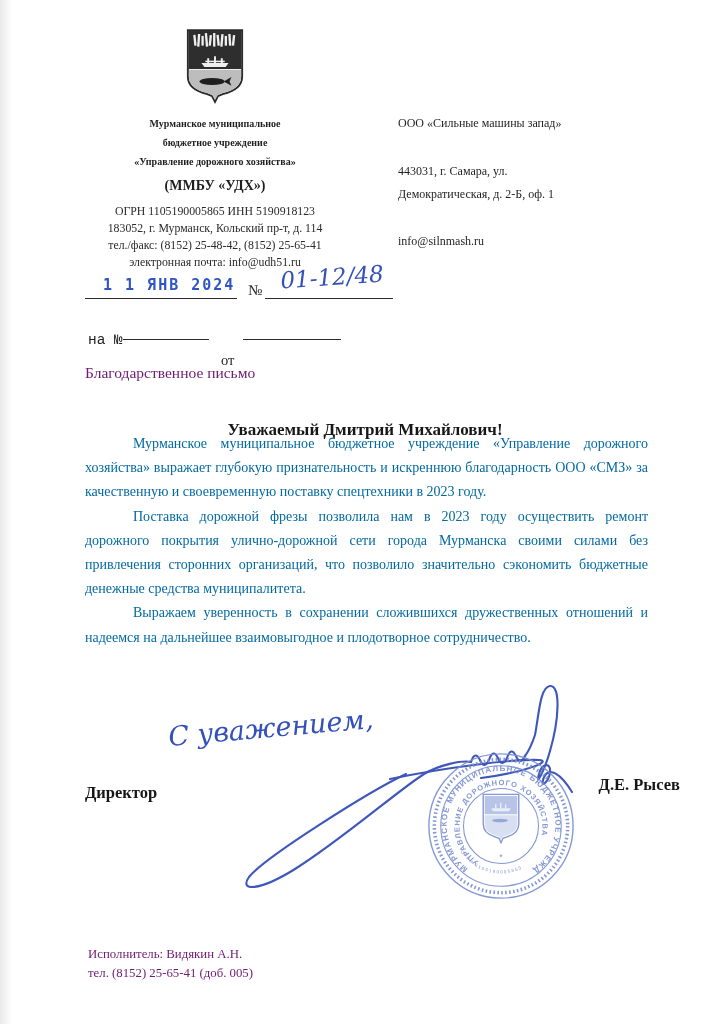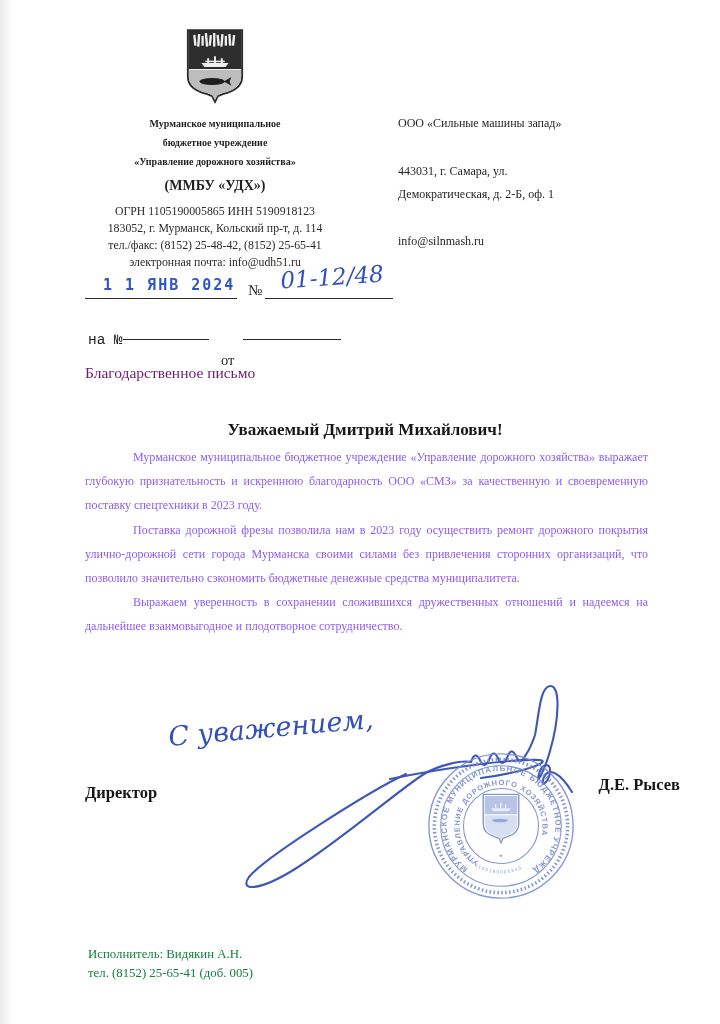--- a/index.html
+++ b/index.html
@@ -38,35 +38,35 @@
     font-size:14.5px; color:#1f1f1f; }
   .reply-line .na { position:absolute; left:0; top:8px;font-family:Liberation Mono, monospace; }
   .reply-line .u3 { left:35px; top:15px; width:86px; }
   .reply-line .ot { position:absolute; left:133px; top:0;margin-top:28px; }
   .reply-line .u4 { left:155px; top:15px; width:98px; }
 
   
   .subject { position:absolute; left:85px; top:364px; font-size:15.5px; color:#701a75; }
   .salutation { position:absolute; left:85px; top:400px; width:560px; text-align:center;
     font-weight:bold; font-size:17px; color:#171717;margin-top:20px; }
-  .letter-body { position:absolute; left:85px; top:445px; width:563px;
-    font-size:12px; line-height:24.2px; text-align:justify; color:#8b5cf6; }
+  .letter-body { position:absolute; left:85px; top:432px; width:563px;
+    font-size:14px; line-height:24.2px; text-align:justify; color:#0369a1; }
   .letter-body p { text-indent:48px; }
 
   
   .hand-regards { position:absolute; left:168px; top:712px; font-family:"DejaVu Serif", serif;
     font-style:italic; font-size:27px; color:#3350bb; transform:rotate(-5deg); white-space:nowrap; }
   .sig-svg { position:absolute; left:238px; top:678px; width:344px; height:232px; }
   .stamp-svg { position:absolute; left:422px; top:747px; width:158px; height:158px; opacity:.92; }
   .director-row { position:absolute; left:0; top:775px; width:720px; }
   .director { position:absolute; left:85px; font-weight:bold; font-size:16.5px; color:#171717;margin-top:8px; }
   .signer { position:absolute; right:40px; font-weight:bold; font-size:16.5px; color:#171717;margin-left:18px; }
 
   
-  .footer { position:absolute; left:88px; top:945px; font-size:12.8px; line-height:19px; color:#15803d; }
+  .footer { position:absolute; left:88px; top:945px; font-size:12.8px; line-height:19px; color:#701a75; }
 </style>
 </head>
 <body>
 
 <div class="sheet">
 
   <div class="lh-left">
     <svg class="crest" viewBox="0 0 64 80">
       <path d="M4,4 H60 V52 C60,62 52,67 40,70 L35,72 L32,78 L29,72 L24,70 C12,67 4,62 4,52 Z" fill="none" stroke="#2b2b2b" stroke-width="2"></path>
       <path d="M5,5 H59 V44 H5 Z" fill="#2e2e2e"></path>

